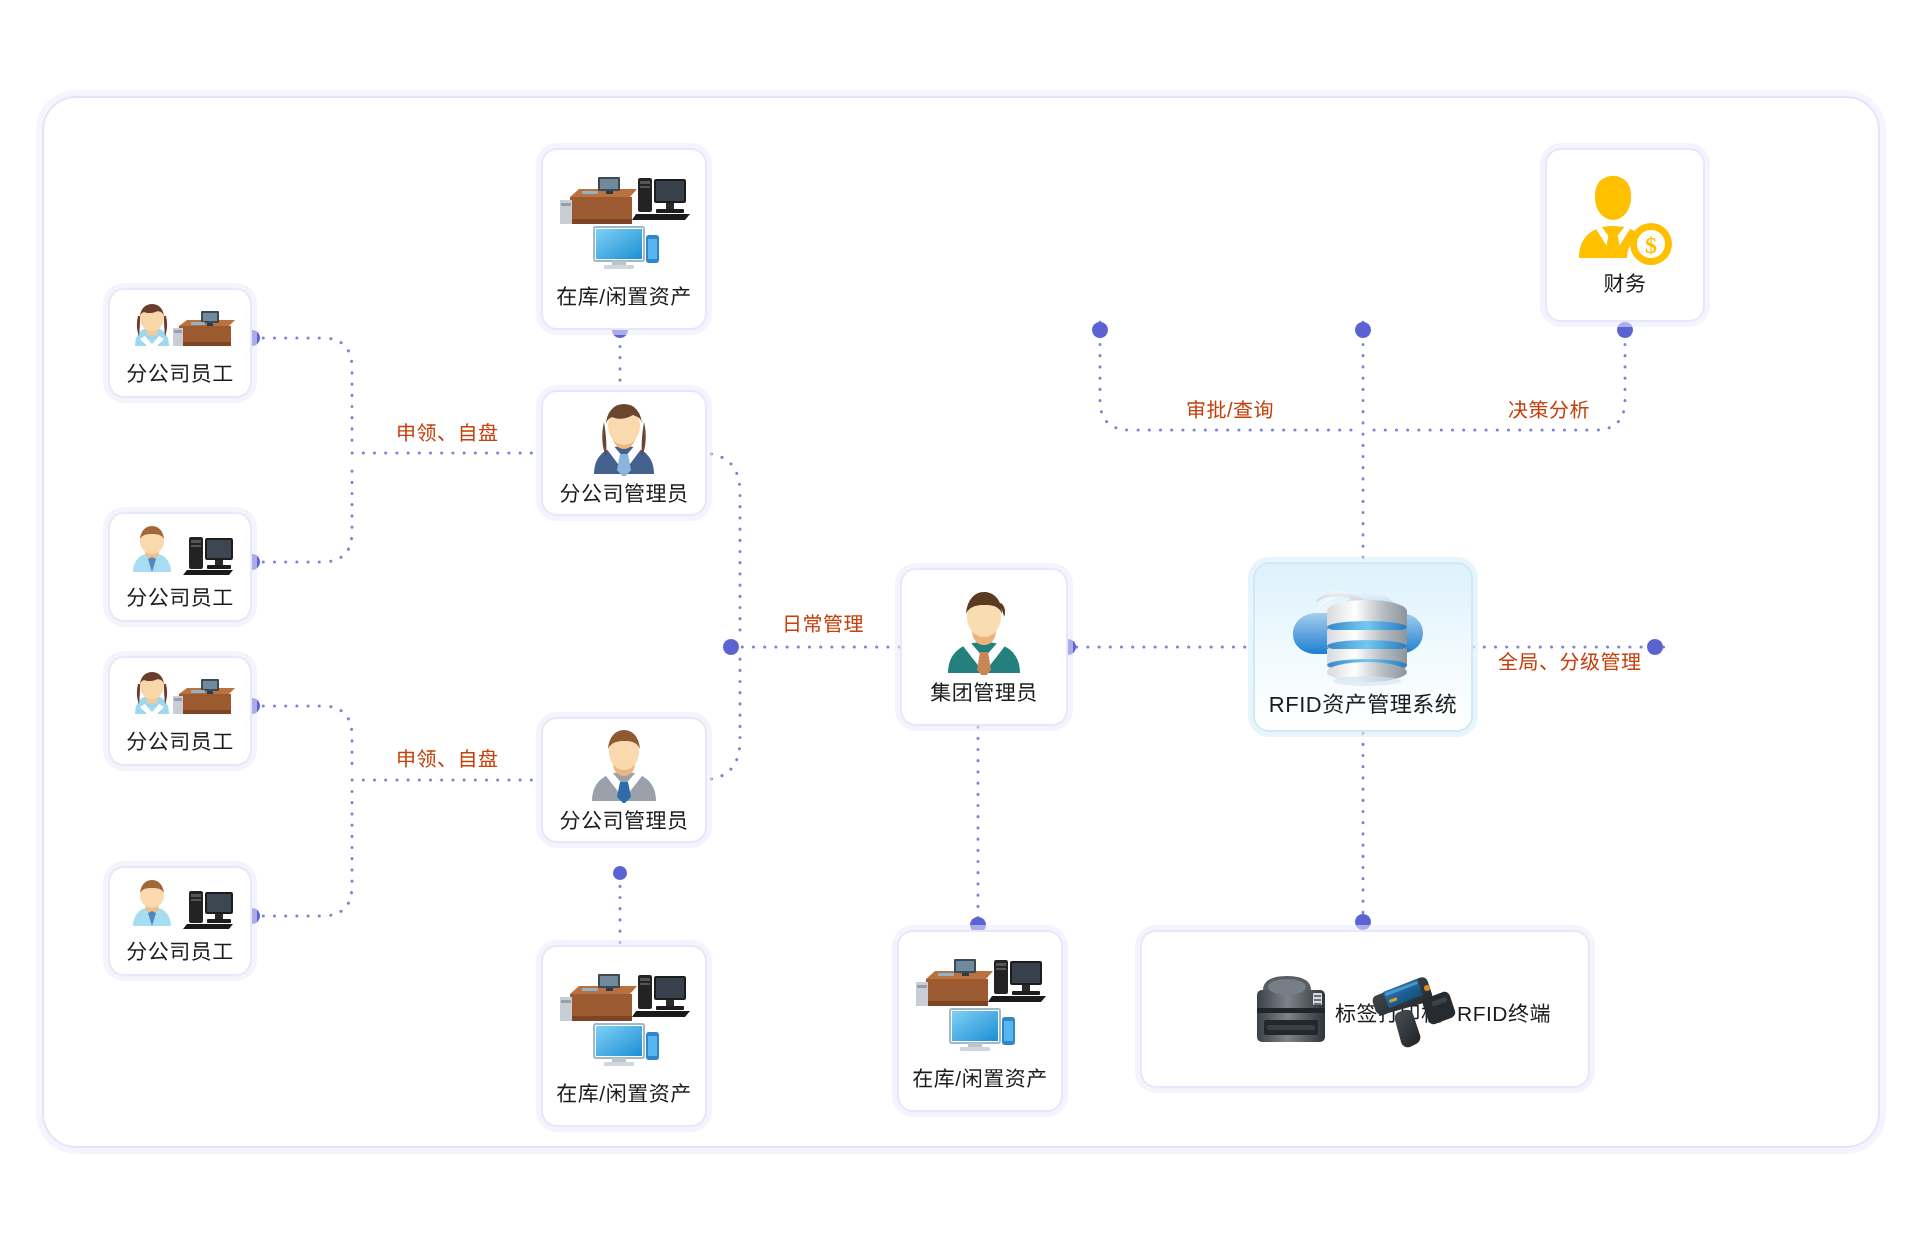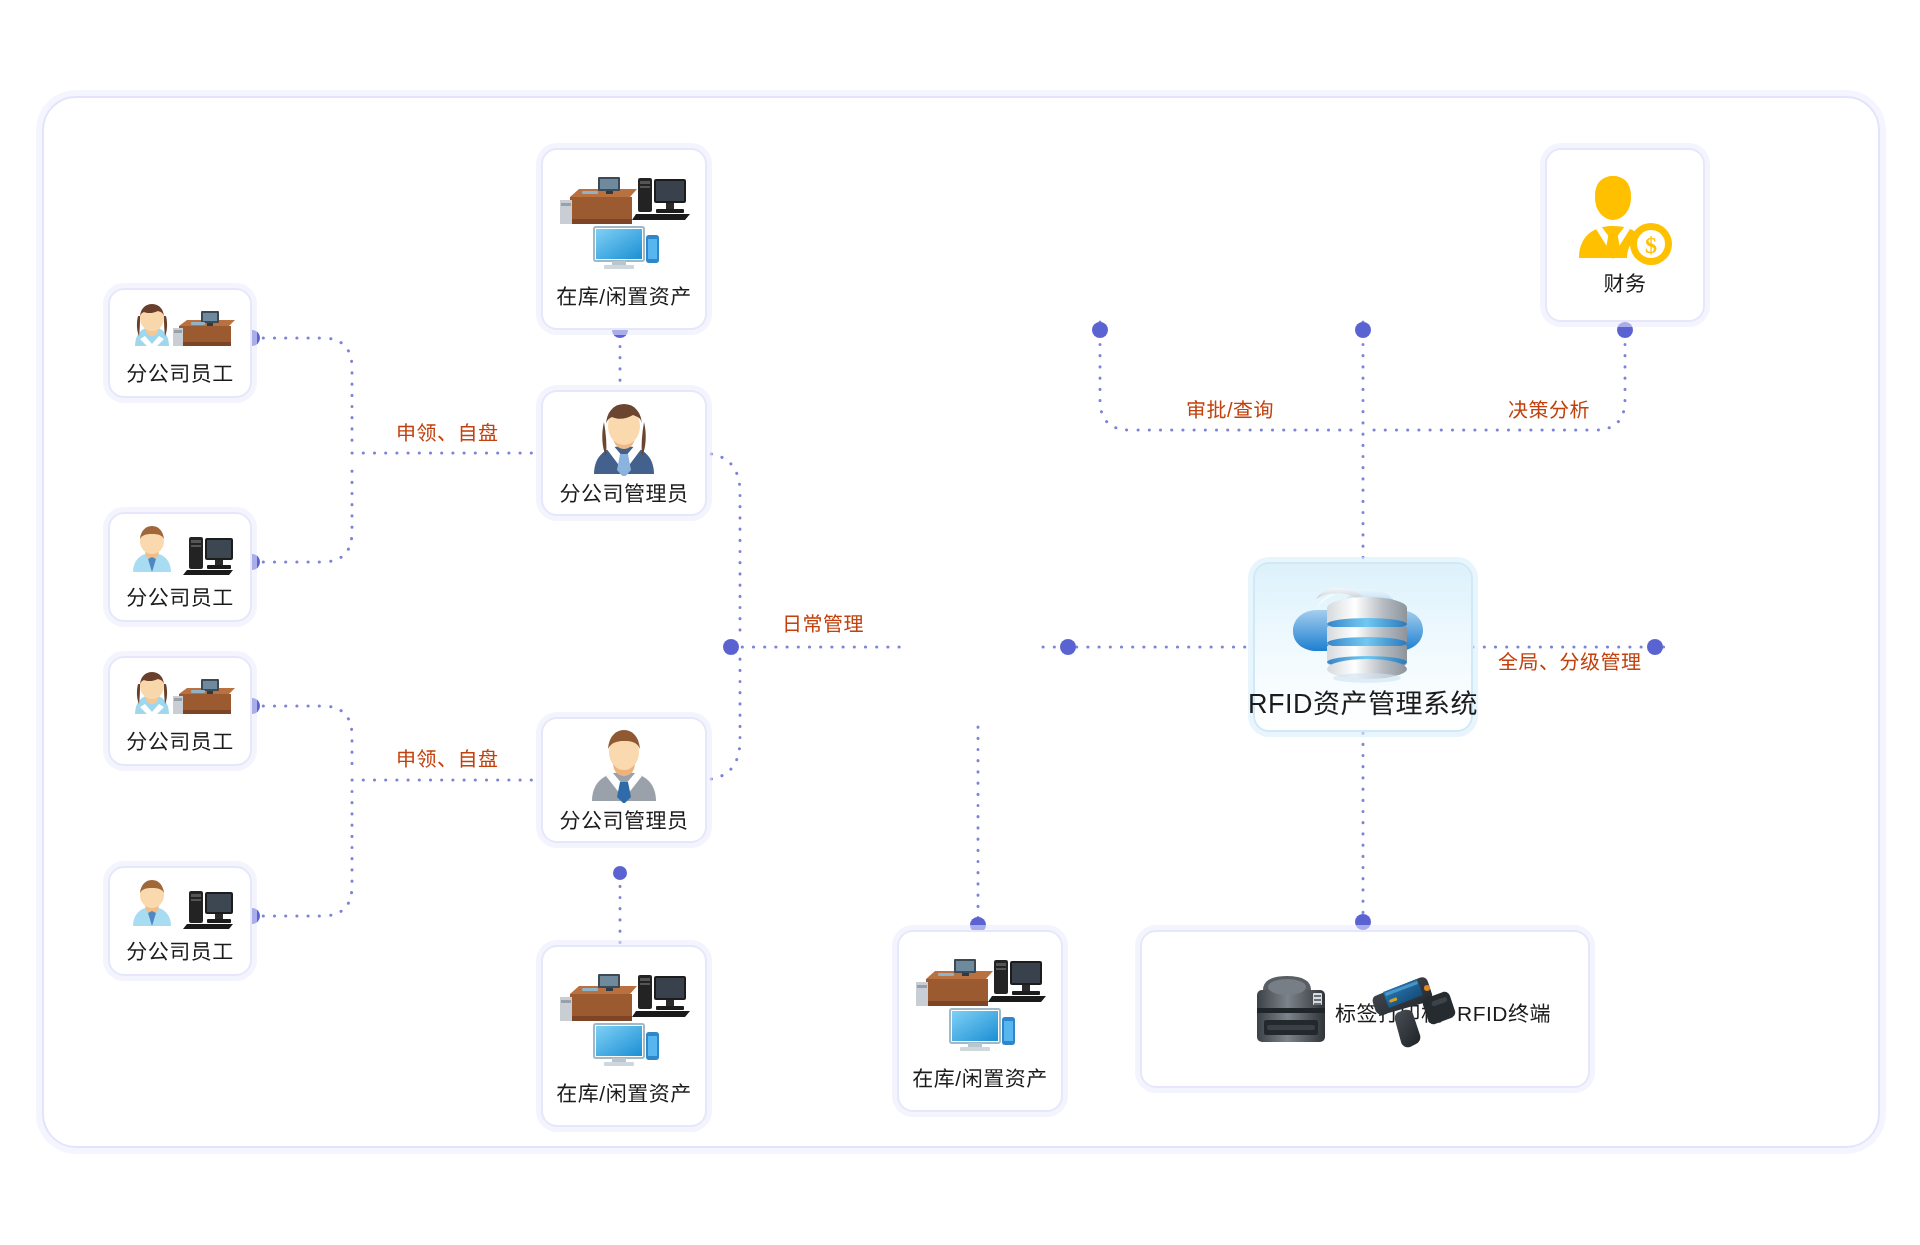--- a/index.html
+++ b/index.html
@@ -35,21 +35,21 @@
   .node .art{display:flex;align-items:center;justify-content:center;}
   .node .lbl{
     color:#1b1b1b;font-size:21px;line-height:1.1;white-space:nowrap;
     margin-top:6px;letter-spacing:.5px;
   }
   .node.sys{
     background:linear-gradient(180deg,#ddf1fb 0%,#eef9fe 45%,#ffffff 100%);
     border:2px solid #cfe9f7;
     box-shadow:0 0 0 5px rgba(216,238,250,.6);
   }
-  .node.sys .lbl{font-size:27px;}
+  .node.sys .lbl{font-size:22px;}
   .node.devices{flex-direction:row;gap:0;align-items:center;justify-content:center;}
   .dev{display:flex;flex-direction:row;align-items:center;width:118px;}
   .dev .lbl{font-size:21px;margin-top:10px;}
 
   
   .elabel{
     position:absolute;color:#c2410c;font-size:20px;white-space:nowrap;
     background:transparent;letter-spacing:.5px;
   }
 
@@ -382,20 +382,34 @@
         <path d="M30 45l12 14 12-14 6 4-18 23-18-23z" fill="#ffffff"></path>
         <path d="M38 55h8l3 15-7 7-7-7z" fill="#2f6ba8"></path>
         <path d="M31 36c0 8 5 13 11 13s11-5 11-13z" fill="#eeb37c"></path>
         <ellipse cx="42" cy="25" rx="15" ry="18" fill="#fad9ae"></ellipse>
         <path d="M26 22c1-13 8-19 16-19s15 6 16 19c-3-7-8-8-16-8s-13 2-16 8z" fill="#8f5a31"></path>
       </svg>
     </div>
     <div class="lbl">分公司管理员</div>
   </div>
 
+  <div class="node" style="left:900px;top:568px;width:168px;height:158px;">
+    <div class="art">
+      <svg width="92" height="86" viewBox="0 0 92 86">
+        <path d="M10 84c0-21 15-31 36-31s36 10 36 31z" fill="#24807d"></path>
+        <path d="M32 53l14 16 14-16 7 4-21 27-21-27z" fill="#ffffff"></path>
+        <path d="M42 63h8l3 18-7 8-7-8z" fill="#c98457"></path>
+        <path d="M34 41c0 9 5 15 12 15s12-6 12-15z" fill="#eeb37c"></path>
+        <ellipse cx="46" cy="28" rx="17" ry="20" fill="#fadcb2"></ellipse>
+        <path d="M28 25c1-15 9-22 18-22s18 7 18 22c-3-8-9-9-18-9s-15 2-18 9z" fill="#5b3a22"></path>
+        <path d="M63 14c4 3 5 9 3 14-1-6-3-10-6-12z" fill="#5b3a22"></path>
+      </svg>
+    </div>
+    <div class="lbl">集团管理员</div>
+  </div>
 
   <div class="node sys" style="left:1253px;top:562px;width:220px;height:170px;">
     <div class="art">
       <svg width="176" height="110" viewBox="0 0 176 110">
         <defs>
           <linearGradient id="cloudG" x1="0" y1="0" x2="0" y2="1">
             <stop offset="0" stop-color="#eaf6fd"></stop>
               <stop offset="1" stop-color="#1d7fd0"></stop>
           </linearGradient>
           <linearGradient id="cloudTop" x1="0" y1="0" x2="0" y2="1">

